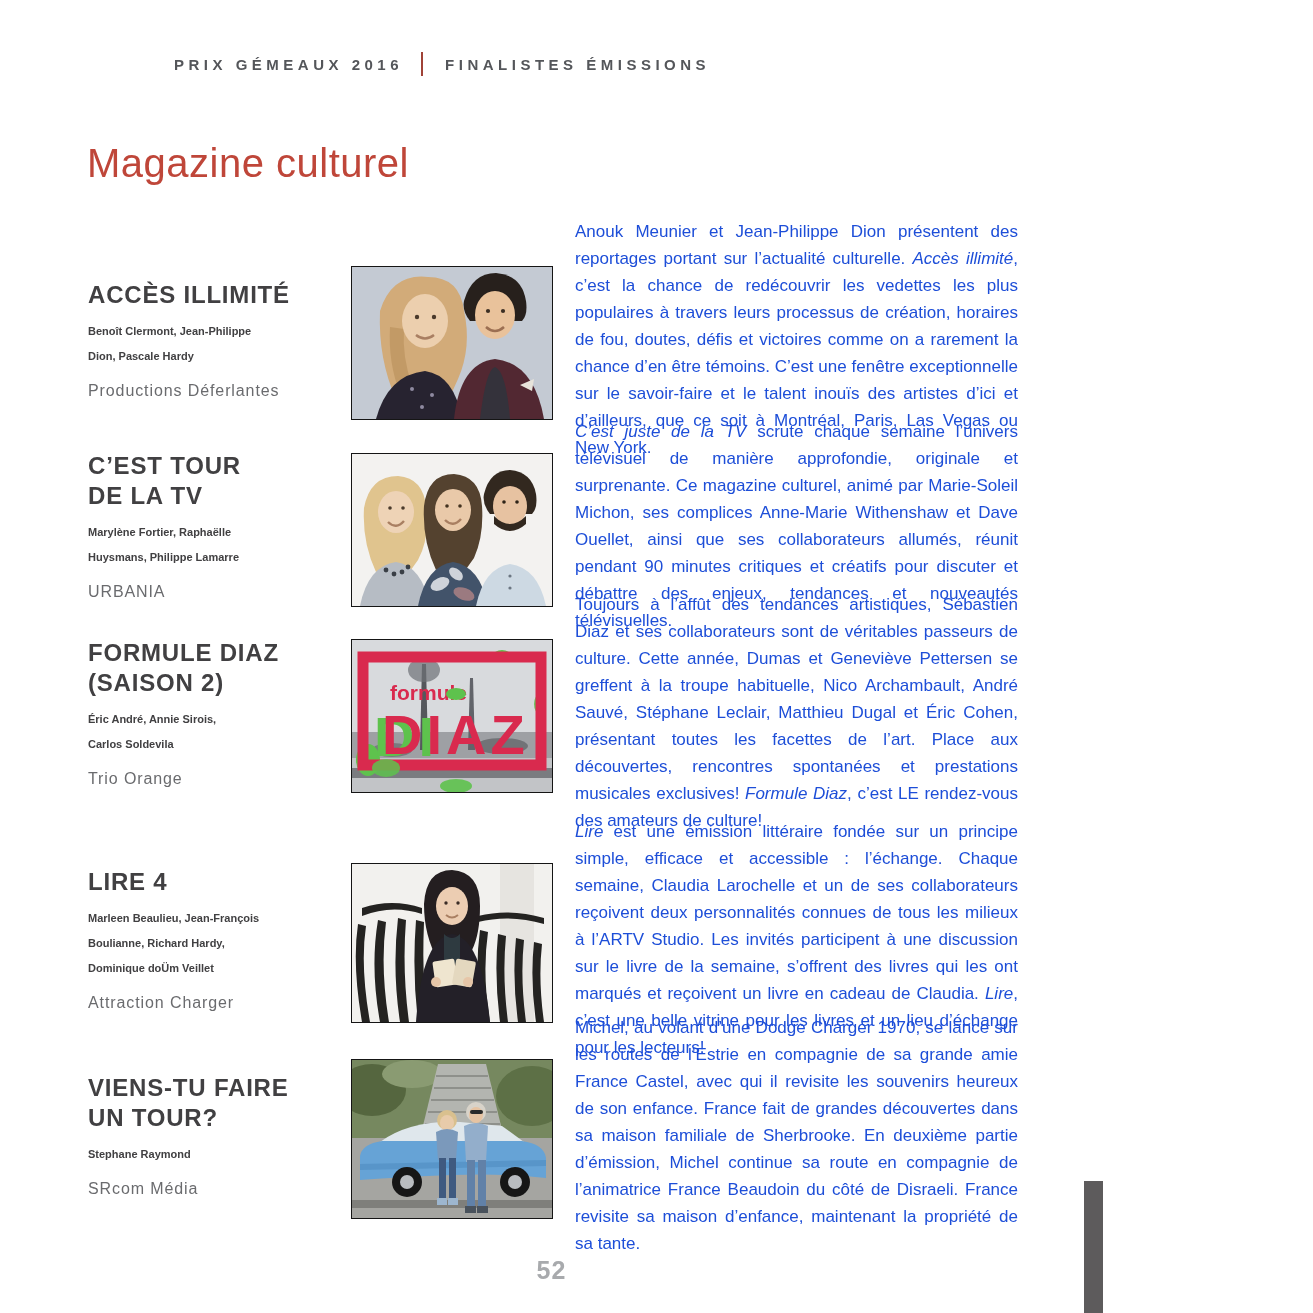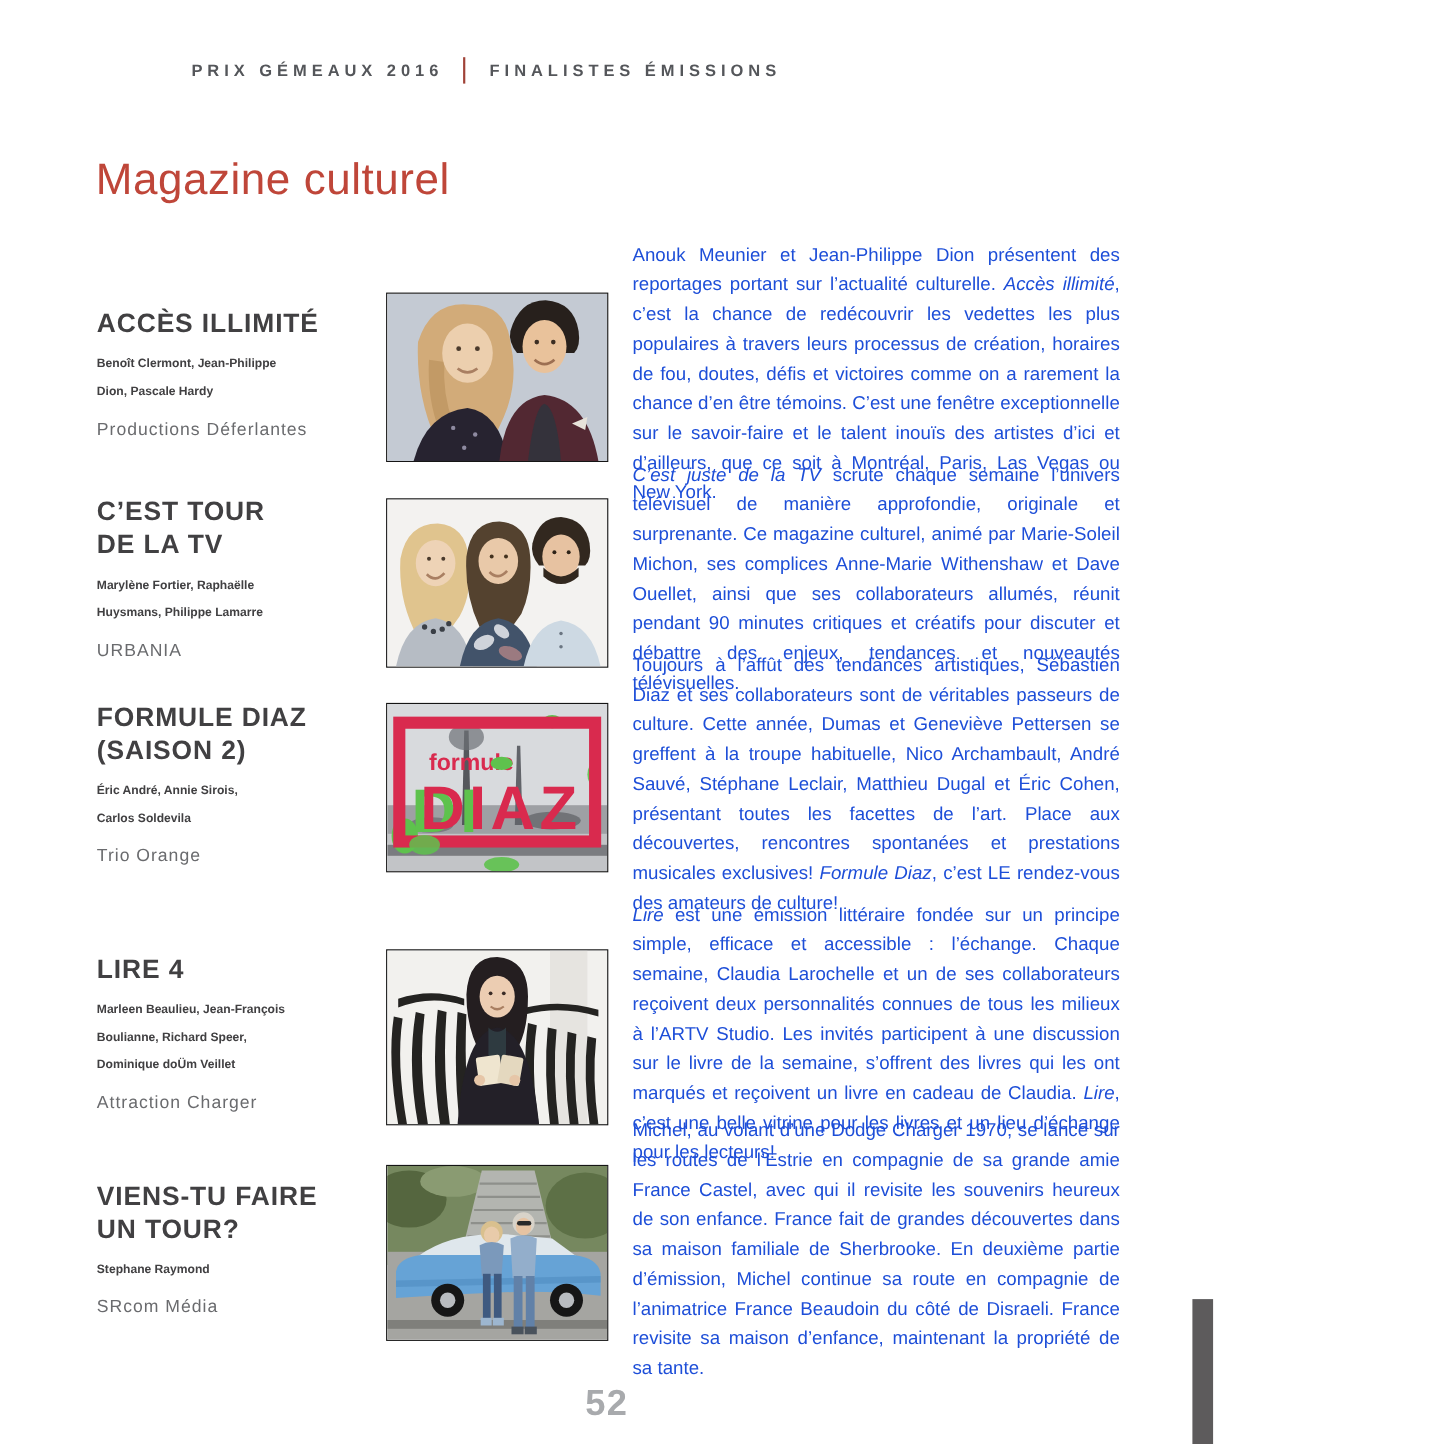--- a/index.html
+++ b/index.html
@@ -57,21 +57,21 @@
   .desc{
     flex:1 1 auto;margin:-7px 0 0 22px;
     font-size:17px;font-weight:400;color:#1d4ed8;
     line-height:27px;text-align:justify;
   }
   .desc .it{font-style:italic;}
   
   .pagenum{
     position:absolute;left:0;right:0;top:1256px;
     text-align:center;
-    font-size:33px;font-weight:700;color:#a8aaad;letter-spacing:1px;
+    font-size:25px;font-weight:700;color:#a8aaad;letter-spacing:1px;
   }
   .edge-tab{
     position:absolute;right:0;top:1181px;
     width:19px;height:132px;background:#5d5b5c;
   }
 </style>
 </head>
 <body>
 
 <div id="page">
@@ -201,21 +201,21 @@
         <ellipse cx="34" cy="128" rx="14" ry="9" fill="#5ec24d" opacity="0.85"></ellipse>
       </svg>
     </figure>
     <p class="desc"><span>Toujours à l’affût des tendances artistiques, Sébastien Diaz et ses collaborateurs sont de véritables passeurs de culture. Cette année, Dumas et Geneviève Pettersen se greffent à la troupe habituelle, Nico Archambault, André Sauvé, Stéphane Leclair, Matthieu Dugal et Éric Cohen, présentant toutes les facettes de l’art. Place aux découvertes, rencontres spontanées et prestations musicales exclusives! </span><span class="it">Formule Diaz</span><span>, c’est LE rendez-vous des amateurs de culture!</span></p>
   </section>
 
   <section class="entry" style="top:825px;">
     <div class="leftcol">
       <h2 class="show-title">LIRE 4</h2>
       <p class="names">Marleen Beaulieu, Jean-François
-Boulianne, Richard Speer,
+Boulianne, Richard Hardy,
 Dominique doÜm Veillet</p>
       <div class="company">Attraction Charger</div>
     </div>
     <figure class="photo tall">
       <svg viewBox="0 0 200 158">
         <rect width="200" height="158" fill="#f2f1ee"></rect>
         <rect x="148" width="34" height="158" fill="#e6e4e0"></rect>
 
         <g fill="#242321">
           <path d="M6 60 Q0 100 10 158 L18 158 Q8 102 14 62Z"></path>

